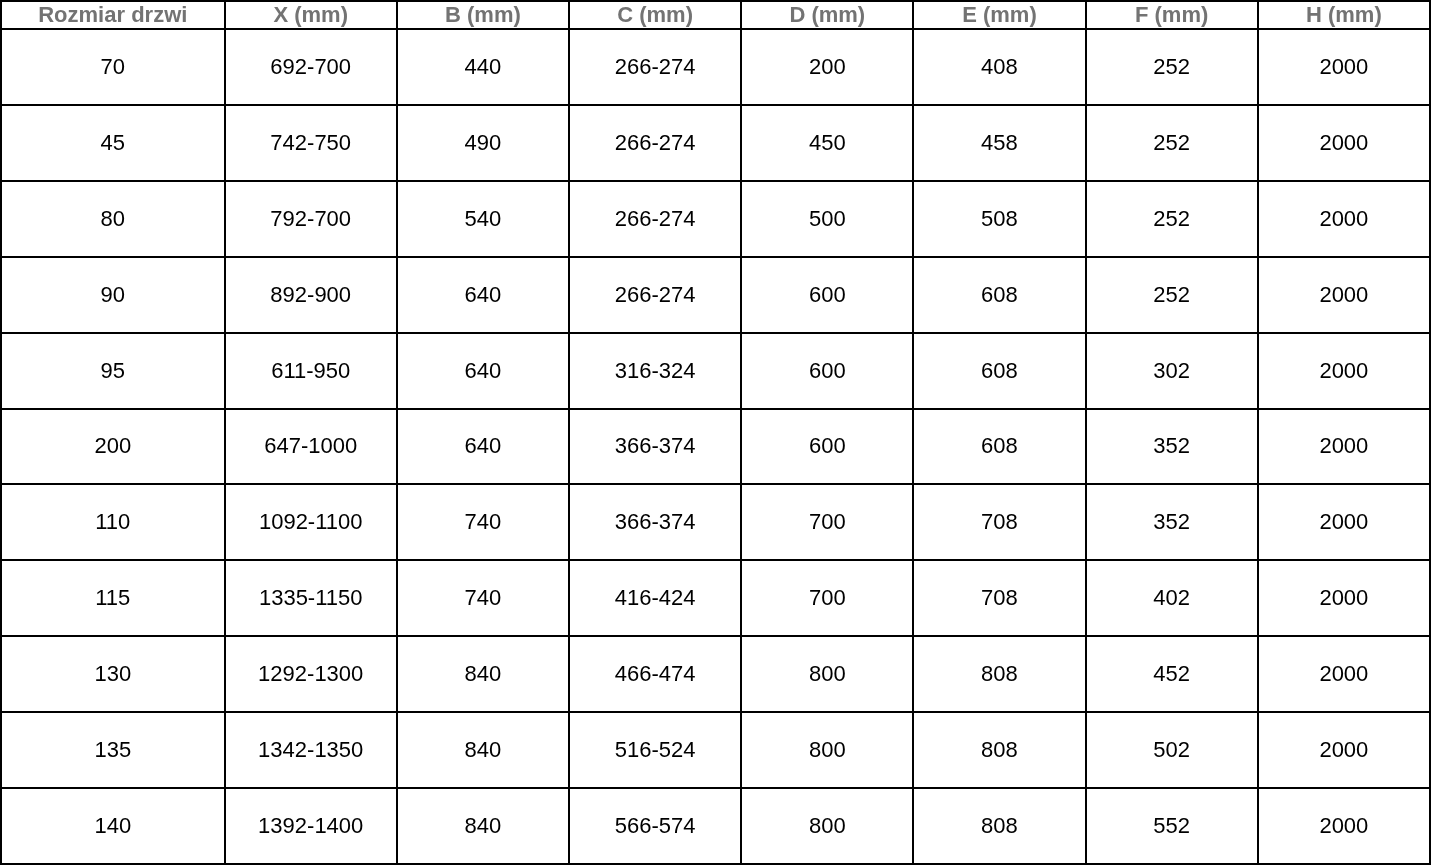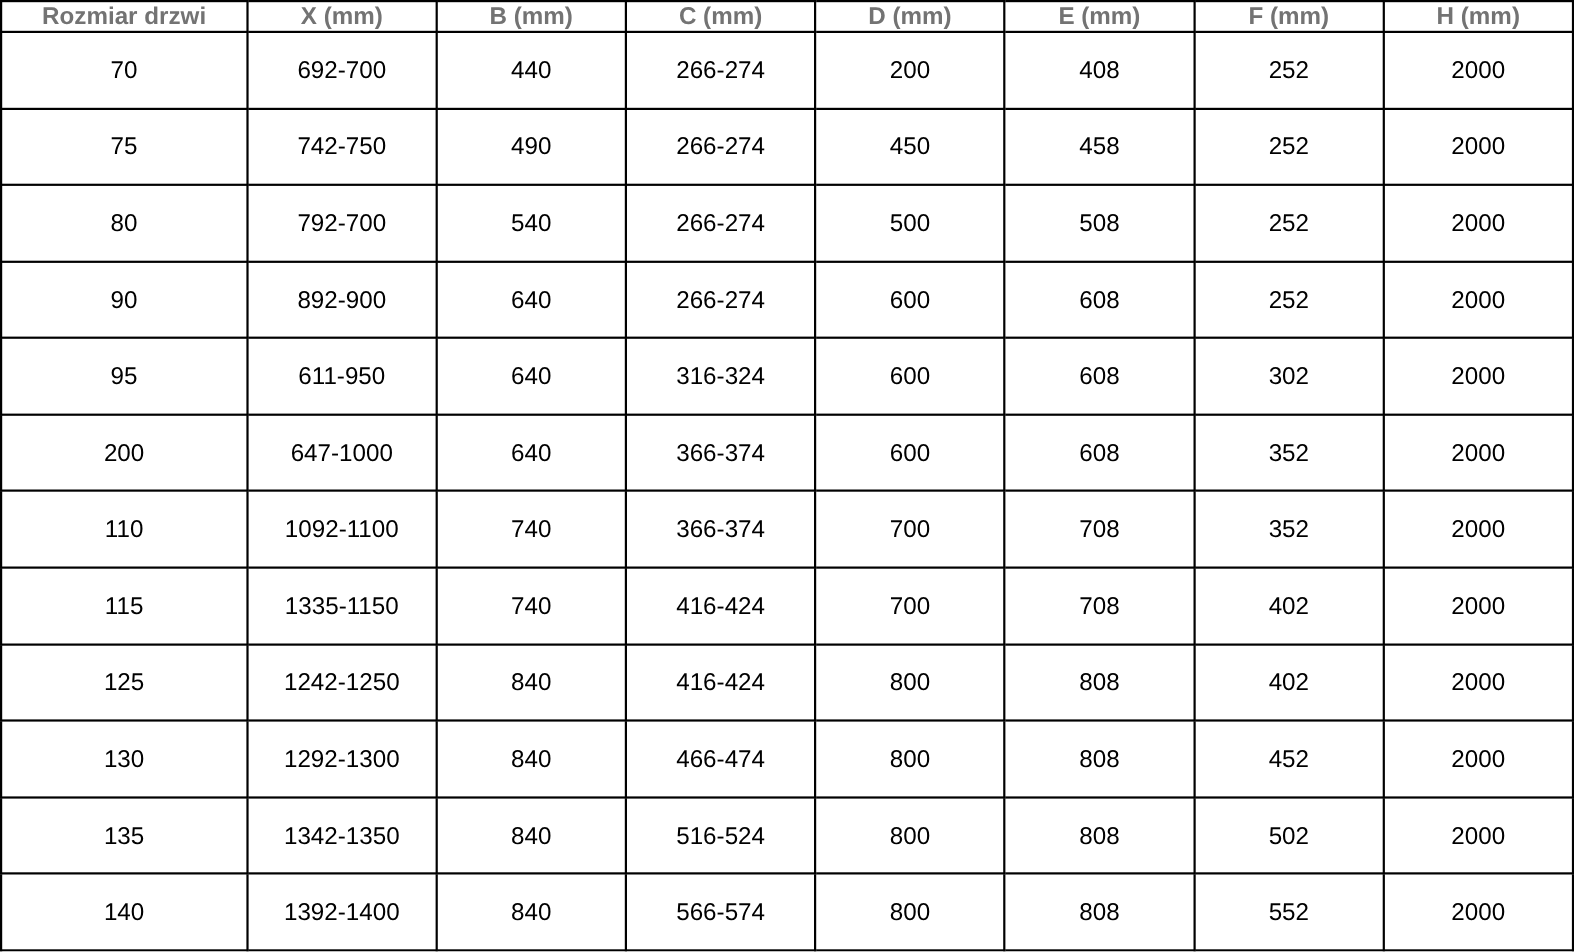--- a/index.html
+++ b/index.html
@@ -78,21 +78,21 @@
           <td>70</td>
           <td>692-700</td>
           <td>440</td>
           <td>266-274</td>
           <td>200</td>
           <td>408</td>
           <td>252</td>
           <td>2000</td>
         </tr>
         <tr>
-          <td>75</td>
+          <td>45</td>
           <td>742-750</td>
           <td>490</td>
           <td>266-274</td>
           <td>450</td>
           <td>458</td>
           <td>252</td>
           <td>2000</td>
         </tr>
         <tr>
           <td>80</td>
@@ -148,30 +148,20 @@
           <td>115</td>
           <td>1335-1150</td>
           <td>740</td>
           <td>416-424</td>
           <td>700</td>
           <td>708</td>
           <td>402</td>
           <td>2000</td>
         </tr>
         <tr>
-          <td>125</td>
-          <td>1242-1250</td>
-          <td>840</td>
-          <td>416-424</td>
-          <td>800</td>
-          <td>808</td>
-          <td>402</td>
-          <td>2000</td>
-        </tr>
-        <tr>
           <td>130</td>
           <td>1292-1300</td>
           <td>840</td>
           <td>466-474</td>
           <td>800</td>
           <td>808</td>
           <td>452</td>
           <td>2000</td>
         </tr>
         <tr>

